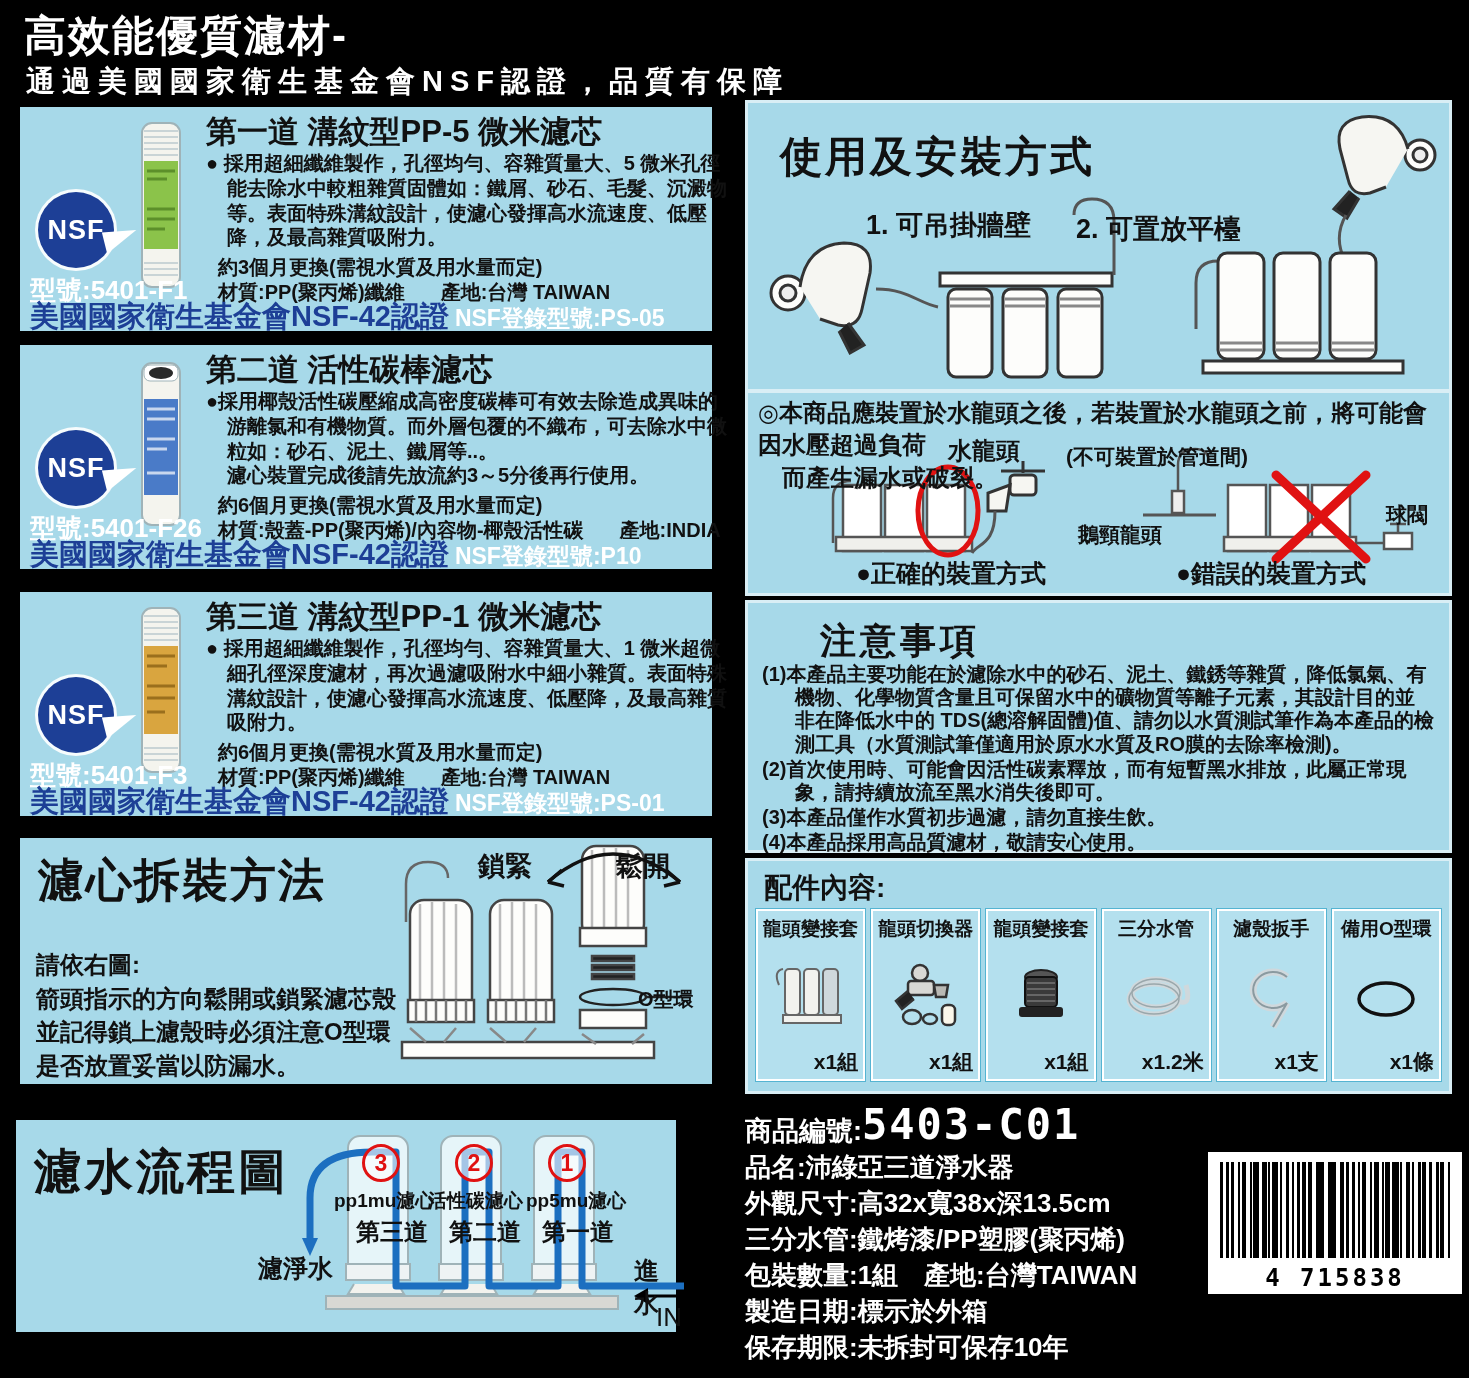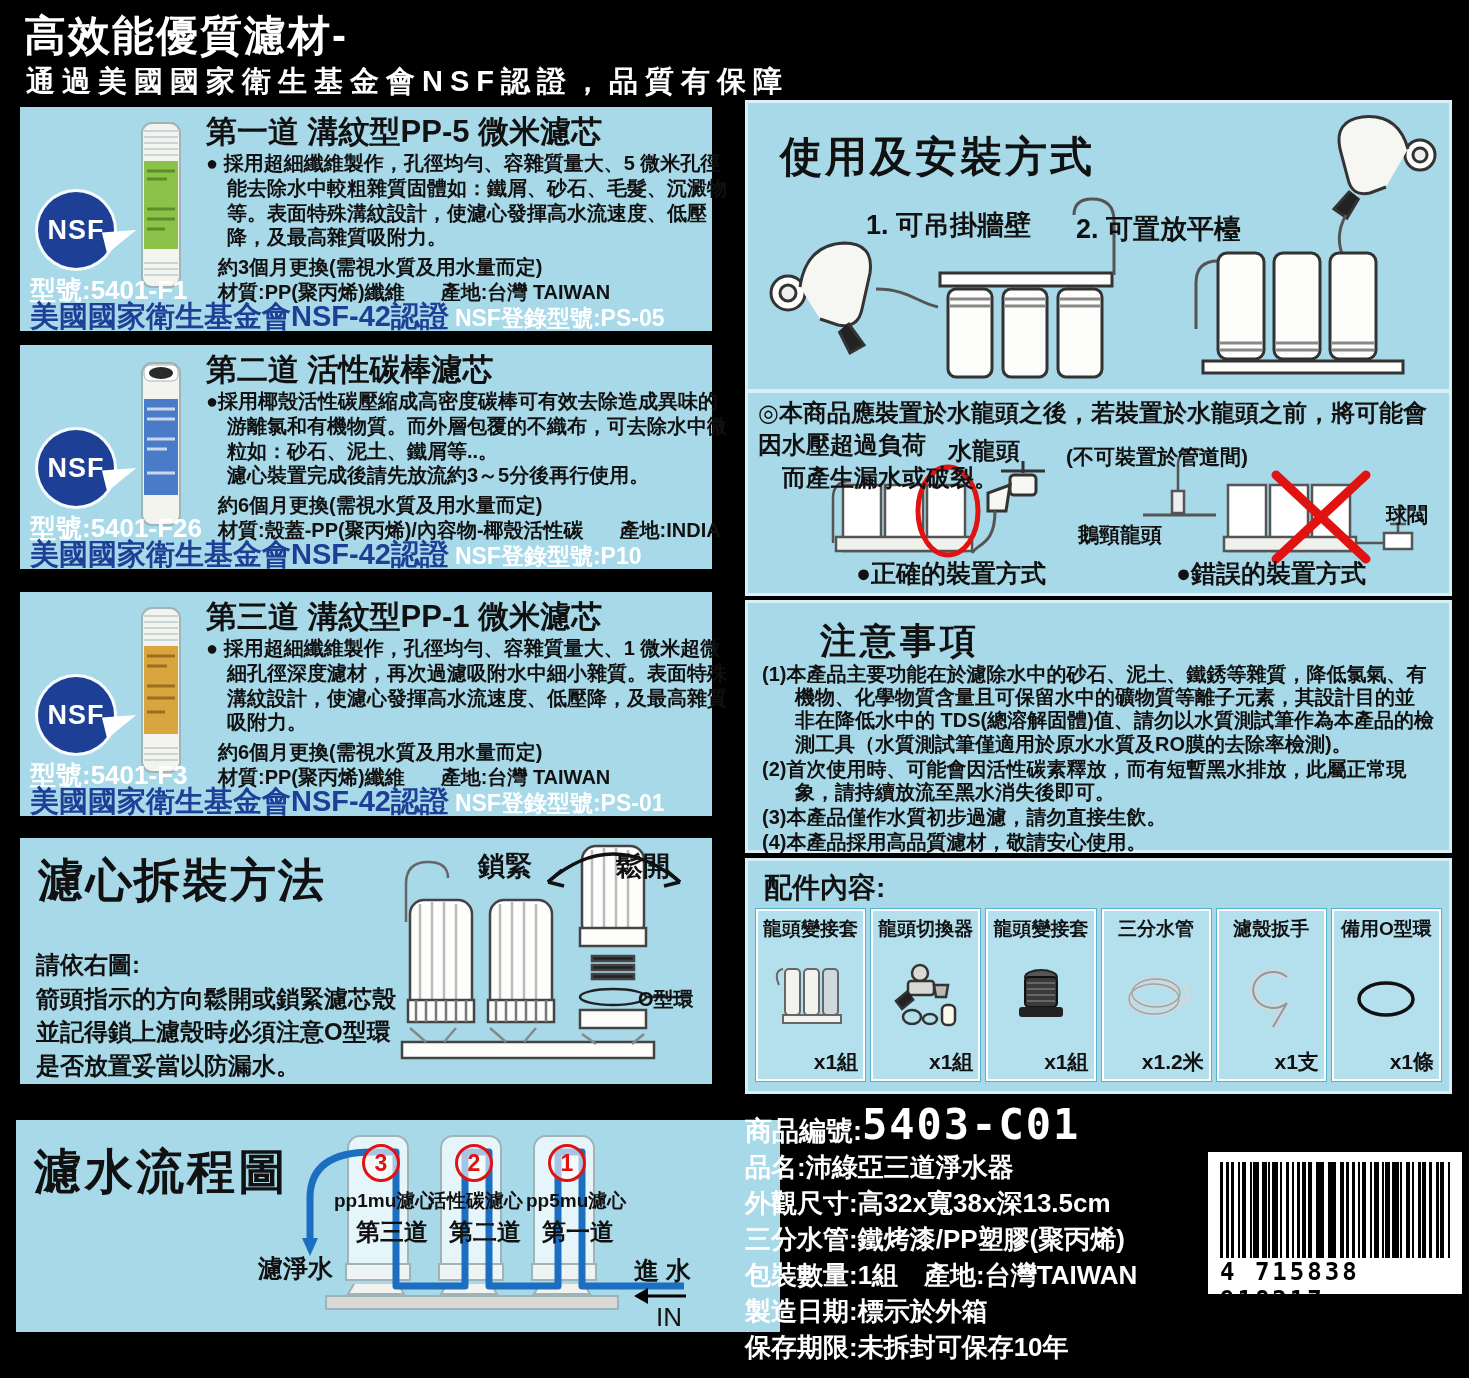--- a/index.html
+++ b/index.html
@@ -70,21 +70,21 @@
   .prod-code{font-size:42px;font-weight:bold;letter-spacing:2px;font-family:"DejaVu Sans Mono",monospace;}
   .prod-line{font-size:26px;font-weight:bold;line-height:36px;white-space:nowrap;}
   
   .barcode{position:absolute;left:1208px;top:1152px;width:254px;height:142px;background:#fff;
            box-sizing:border-box;padding:10px 12px 4px;}
   .bars{height:96px;background:
      repeating-linear-gradient(90deg,#000 0 2px,transparent 2px 6px),
      repeating-linear-gradient(90deg,#000 0 3px,transparent 3px 11px),
      repeating-linear-gradient(90deg,transparent 0 7px,#000 7px 9px,transparent 9px 15px);}
   .barcode-digits{font-family:"DejaVu Sans Mono",monospace;font-size:24px;font-weight:bold;
-           color:#000;letter-spacing:3px;margin-top:0;}
+           color:#000;text-align:center;letter-spacing:3px;margin-top:6px;}
   svg{display:block;}
 </style>
 </head>
 <body>
 
 <div class="sheet">
 
   <div class="hdr-title">高效能優質濾材-</div>
   <div class="hdr-sub">通過美國國家衛生基金會NSF認證，品質有保障</div>
 
@@ -195,21 +195,21 @@
         <path d="M152 40 Q216 -16 284 40"></path>
         <path d="M152 40 l14 -12 M152 40 l16 4"></path>
         <path d="M284 40 l-14 -12 M284 40 l-16 4"></path>
       </g>
     </svg>
     <span class="p4-lab" style="left:458px;top:10px;">鎖緊</span>
     <span class="p4-lab" style="left:596px;top:10px;">鬆開</span>
     <span class="p4-oring" style="left:618px;top:148px;">O型環</span>
   </section>
 
-  <section class="panel" style="left:16px;top:1120px;width:764px;height:212px;">
+  <section class="panel" style="left:16px;top:1120px;width:660px;height:212px;">
     <h2 class="p5-title">濾水流程圖</h2>
     <svg class="p5-svg" width="474" height="206" viewBox="0 0 474 206">
       <g stroke="#9fb3b8" stroke-width="2">
         <rect x="122" y="12" width="60" height="142" rx="12" fill="rgba(255,255,255,0.72)"></rect>
         <rect x="215" y="12" width="60" height="142" rx="12" fill="rgba(255,255,255,0.72)"></rect>
         <rect x="308" y="12" width="60" height="142" rx="12" fill="rgba(255,255,255,0.72)"></rect>
         <rect x="120" y="140" width="64" height="16" fill="#eef3f4"></rect>
         <rect x="213" y="140" width="64" height="16" fill="#eef3f4"></rect>
         <rect x="306" y="140" width="64" height="16" fill="#eef3f4"></rect>
         <path d="M128 160 l-6 10 h56 l-6 -10 M221 160 l-6 10 h56 l-6 -10 M314 160 l-6 10 h56 l-6 -10" fill="#f2f2ee"></path>

